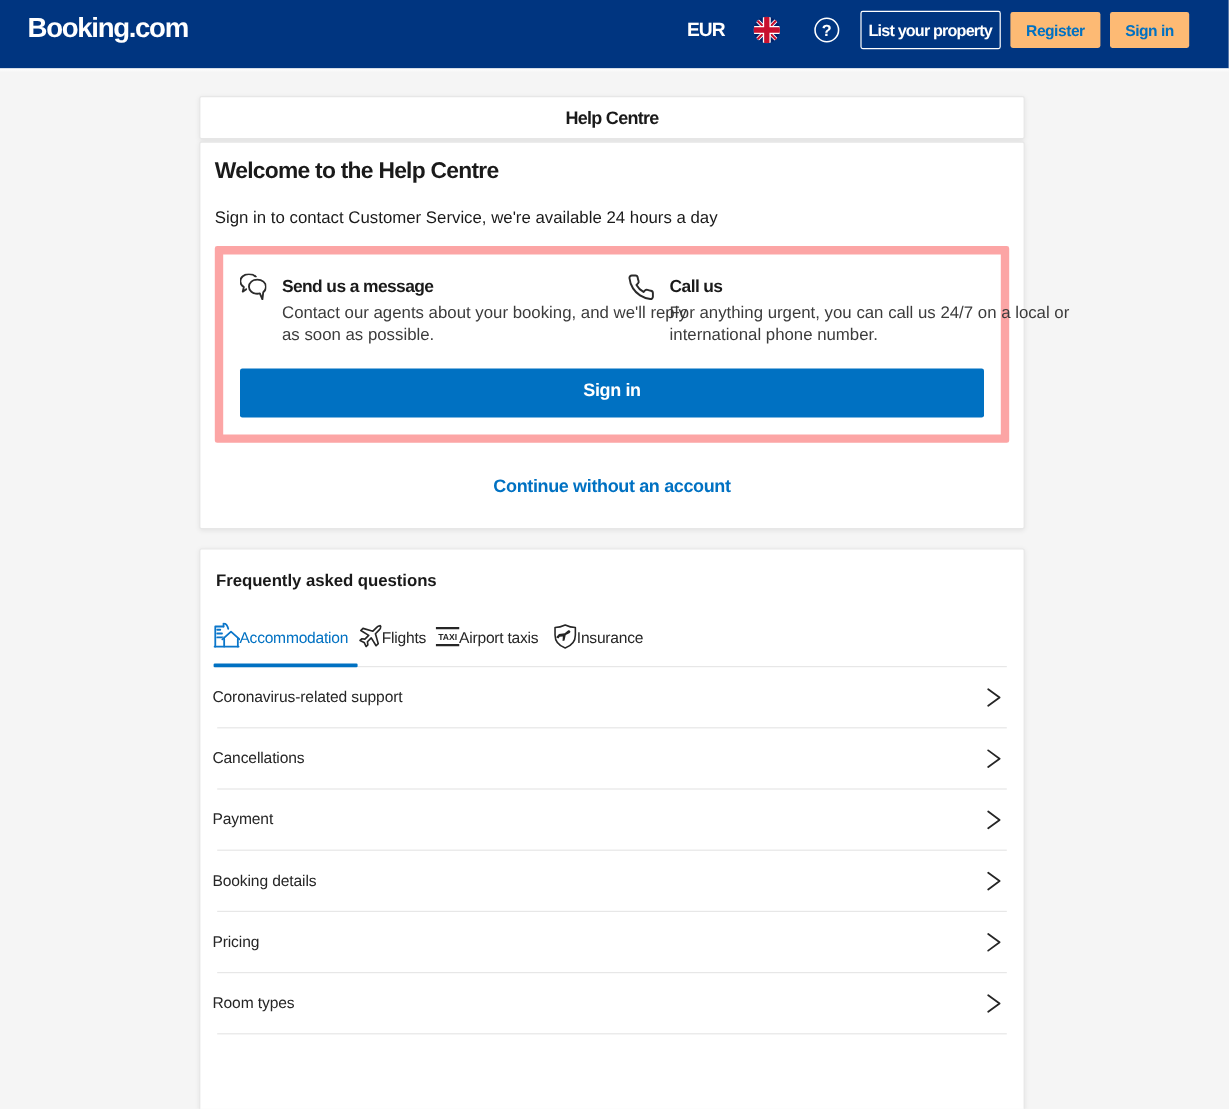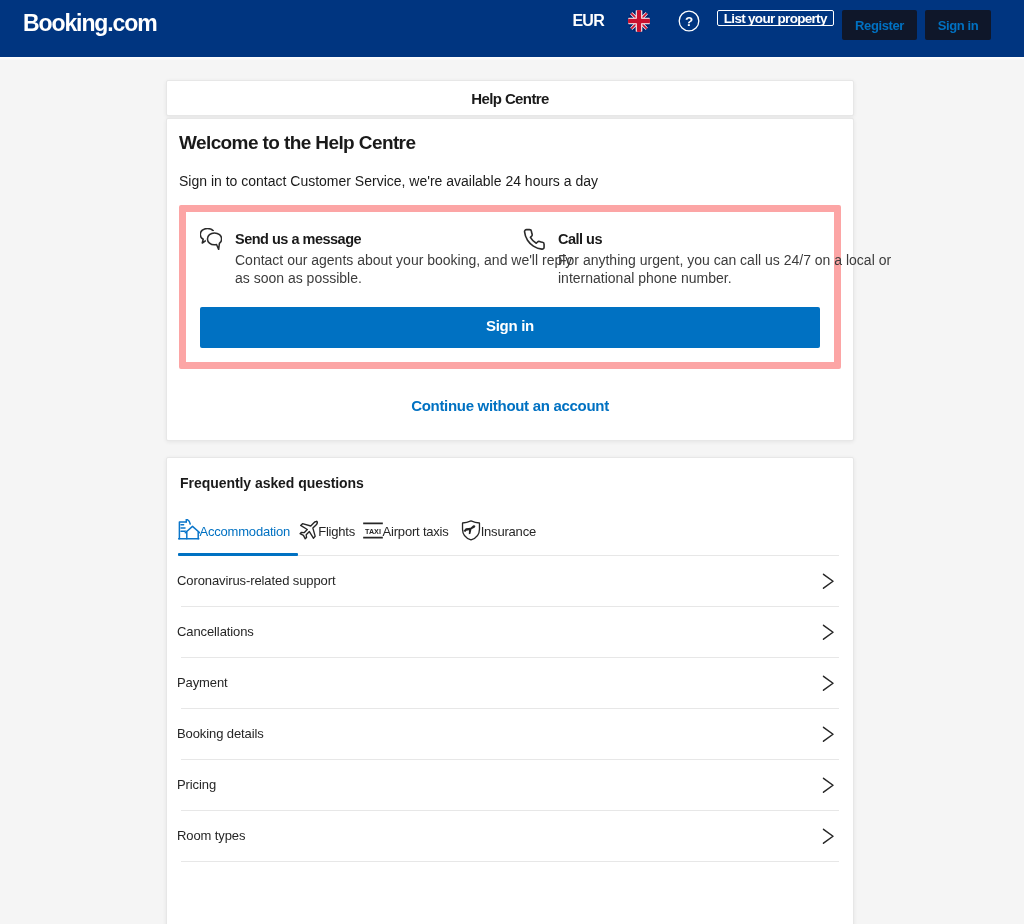--- a/index.html
+++ b/index.html
@@ -1,25 +1,25 @@
 <!DOCTYPE html>
 <html><head>
 <meta charset="utf-8">
 <style>
 * { margin:0; padding:0; box-sizing:border-box; }
 html,body { width:1024px; height:924px; background:#f5f5f5; font-family:"Liberation Sans",sans-serif; overflow:hidden; }
 .header { height:57px; background:#003580; display:flex; align-items:center; padding:0 33px 7px 23px; position:relative;gap:24px; }
 .header::after { content:""; position:absolute; left:0; right:0; top:57px; height:3px; background:linear-gradient(#ffffff,#f6f6f6); }
 .logo { color:#fff; font-size:23px; font-weight:bold; letter-spacing:-1.1px; margin-top:-3px; }
-.hright { margin-left:auto; display:flex; align-items:flex-start; }
+.hright { margin-left:auto; display:flex; align-items:center; }
 .eur { color:#fff; font-size:16px; font-weight:bold; width:27px; text-align:center; letter-spacing:-0.8px; margin-top:2px; }
 .flag { width:22px; height:22px; margin-left:28px; display:block; }
 .qm { width:22px; height:22px; margin-left:28px; display:block; }
-.hbtn { width:117.5px; height:16px; border:1px solid #fff; border-radius:2px; color:#fff; font-size:13.5px; font-weight:bold; letter-spacing:-0.7px; display:flex; align-items:center; justify-content:center; margin-left:17px; }
-.wbtn { height:30px; background:#0f172a; border-radius:2px; color:#0071c2; font-size:13px; font-weight:bold; letter-spacing:-0.4px; display:flex; align-items:center; justify-content:center; margin-left:8px; }
+.hbtn { width:117.5px; height:32px; border:1px solid #fff; border-radius:2px; color:#fff; font-size:13.5px; font-weight:bold; letter-spacing:-0.7px; display:flex; align-items:center; justify-content:center; margin-left:17px; }
+.wbtn { height:30px; background:#fdba74; border-radius:2px; color:#0071c2; font-size:13px; font-weight:bold; letter-spacing:-0.4px; display:flex; align-items:center; justify-content:center; margin-left:8px; }
 .wbtn.reg { width:75px; }
 .wbtn.sgn { width:66px; }
 .wrap { width:688px; margin-left:166px; }
 .card { background:#fff; border:1px solid #e7e7e7; border-radius:2px; box-shadow:0 1px 4px rgba(0,0,0,0.07); }
 .card1 { margin-top:23px; height:36px; display:flex; align-items:center; justify-content:center; font-size:15px; font-weight:bold; letter-spacing:-0.6px; color:#1a1a1a; }
 .card2 { margin-top:2px; padding:13px 12px 26px 12px; }
 .h1 { font-size:19px; font-weight:bold; letter-spacing:-0.6px; color:#1a1a1a; line-height:22px; }
 .sub { font-size:14px; letter-spacing:0; color:#1a1a1a; line-height:22px; margin-top:16px; }
 .ibox { border:7px solid #fca5a5; border-radius:2px; margin-top:13px; padding:17px 14px 14px 14px; }
 .cols { display:flex; }

